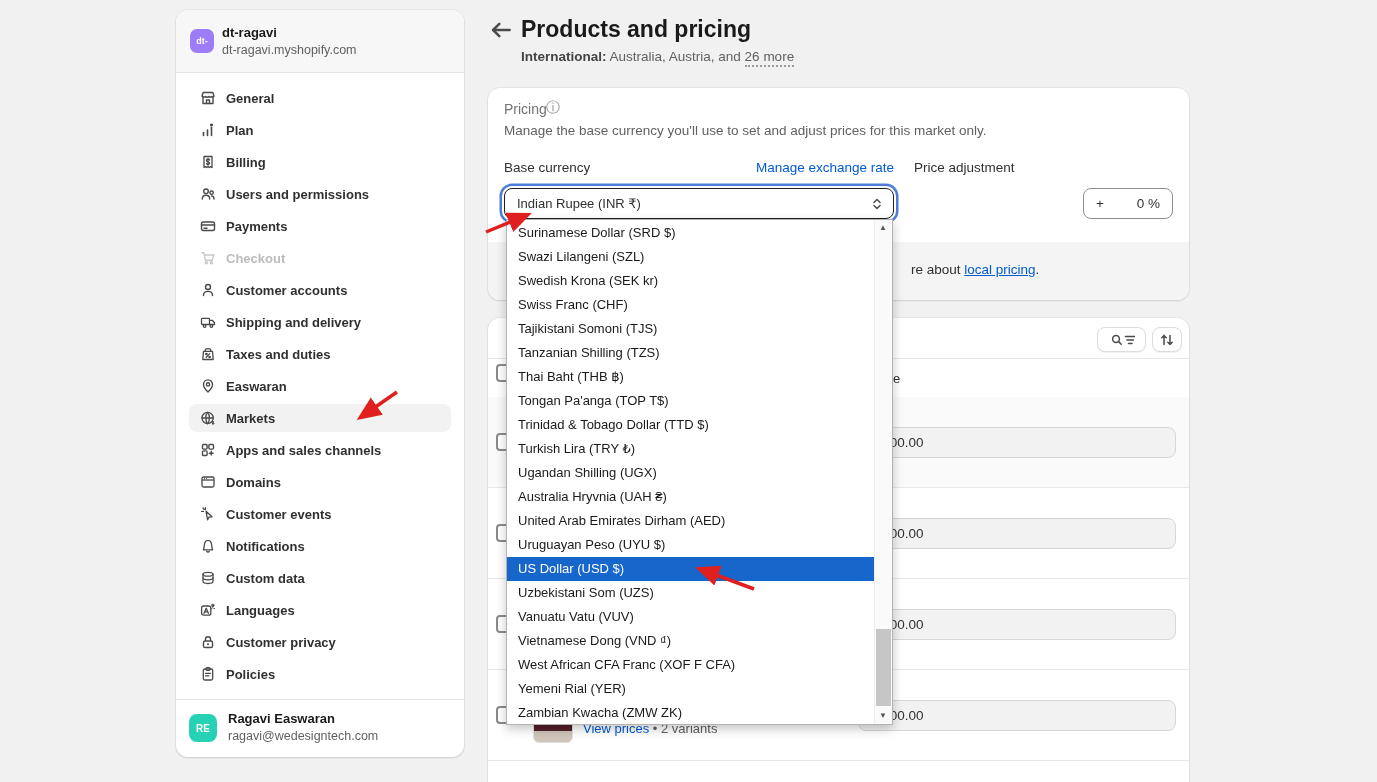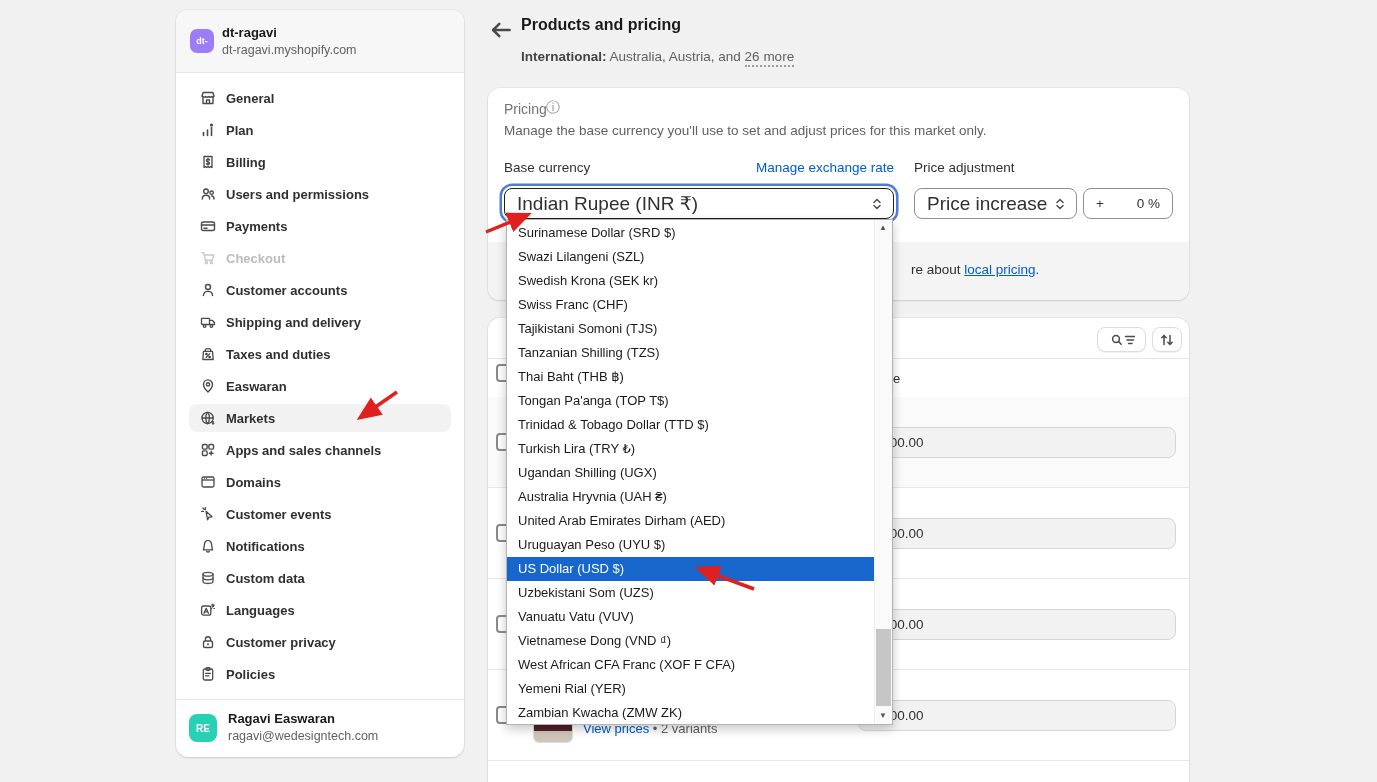--- a/index.html
+++ b/index.html
@@ -22,33 +22,33 @@
   .side-item.selected{background:#f2f2f2;}
   .side-item.disabled .side-label{color:#bcbcbc;}
   .side-item.disabled .icn{color:#c9c9c9;}
   #user-footer{position:absolute;left:0;right:0;bottom:0;height:57px;border-top:1px solid #e5e5e5;}
   .user-avatar{position:absolute;left:13px;top:14px;width:28px;height:28px;border-radius:8px;background:#27d2b4;color:#fff;font-size:10px;font-weight:700;display:flex;align-items:center;justify-content:center;}
   .user-name{position:absolute;left:52px;top:11px;font-size:13px;font-weight:700;color:#1a1a1a;}
   .user-email{position:absolute;left:52px;top:29px;font-size:12.5px;color:#616161;}
 
   
   #back-btn{position:absolute;left:489px;top:19px;width:22px;height:22px;color:#4a4a4a;cursor:pointer;}
-  #page-title{position:absolute;left:521px;top:16px;font-size:16px;font-weight:700;color:#1a1a1a;}
+  #page-title{position:absolute;left:521px;top:16px;font-size:23px;font-weight:700;color:#1a1a1a;}
   #page-subtitle{position:absolute;left:521px;top:49px;font-size:13.5px;color:#616161;}
   #page-subtitle .sub-label{font-weight:700;color:#444;}
   .dotted{border-bottom:2px dotted #9a9a9a;padding-bottom:1px;cursor:pointer;margin-top:28px;}
 
   
   #pricing-card{left:488px;top:88px;width:701px;height:212px;}
   #pricing-title{position:absolute;left:16px;top:13px;font-size:14px;font-weight:400;color:#737373;}
   #pricing-info{position:absolute;left:58px;top:11px;font-size:14px;color:#8a8a8a;cursor:pointer;}
   #pricing-desc{position:absolute;left:16px;top:35px;font-size:13.5px;color:#616161;}
   #base-currency-label{position:absolute;left:16px;top:72px;font-size:13.5px;color:#303030;}
   #manage-link{position:absolute;right:295px;top:72px;font-size:13.5px;color:#005bd3;cursor:pointer;white-space:nowrap;}
-  .sel-box{position:absolute;height:31px;background:#fff;border:1px solid #8a8f94;border-radius:8px;box-sizing:border-box;display:flex;align-items:center;font-size:19px;color:#303030;cursor:pointer;}
+  .sel-box{position:absolute;height:31px;background:#fff;border:1px solid #8a8f94;border-radius:8px;box-sizing:border-box;display:flex;align-items:center;font-size:13px;color:#303030;cursor:pointer;}
   #base-currency-select{left:16px;top:100px;width:390px;border:1.5px solid #1f1f1f;box-shadow:0 0 0 2px #fff,0 0 0 4.5px #4f7cd9;}
   .sel-text{padding-left:12px;flex:1;white-space:nowrap;overflow:hidden;}
   .sel-chev{width:14px;height:14px;color:#4a4a4a;margin-right:9px;flex:0 0 14px;}
   #adjustment-label{position:absolute;left:426px;top:72px;font-size:13.5px;color:#303030;}
   #adjustment-select{left:426px;top:100px;width:163px;}
   #adjustment-input{position:absolute;left:595px;top:100px;width:90px;height:31px;border:1px solid #8a8f94;border-radius:8px;box-sizing:border-box;background:#fff;font-size:13.5px;color:#303030;cursor:text;}
   #adjustment-input .pfx{position:absolute;left:12px;top:7px;}
   #adjustment-input .val{position:absolute;right:12px;top:7px;}
   #pricing-banner{position:absolute;left:0;top:154px;width:701px;height:58px;background:#f4f4f4;border-radius:0 0 12px 12px;}
   #banner-text{position:absolute;left:423px;top:20px;font-size:13.5px;color:#303030;white-space:nowrap;}
@@ -358,26 +358,20 @@
     <div id="manage-link">Manage exchange rate</div>
 
     <div id="base-currency-select" class="sel-box">
       <span class="sel-text">Indian Rupee (INR ₹)</span>
       <svg class="sel-chev" viewBox="0 0 16 16">
           <use href="#i-updown"></use>
         </svg>
     </div>
 
     <div id="adjustment-label">Price adjustment</div>
-    <div id="adjustment-select" class="sel-box">
-      <span class="sel-text">Price increase</span>
-      <svg class="sel-chev" viewBox="0 0 16 16">
-          <use href="#i-updown"></use>
-        </svg>
-    </div>
     <div id="adjustment-input">
       <span class="pfx">+</span>
       <span class="val">0 %</span>
     </div>
 
     <div id="pricing-banner">
       <div id="banner-text"><span>re about </span><a>local pricing</a><span>.</span></div>
     </div>
   </div>
 

